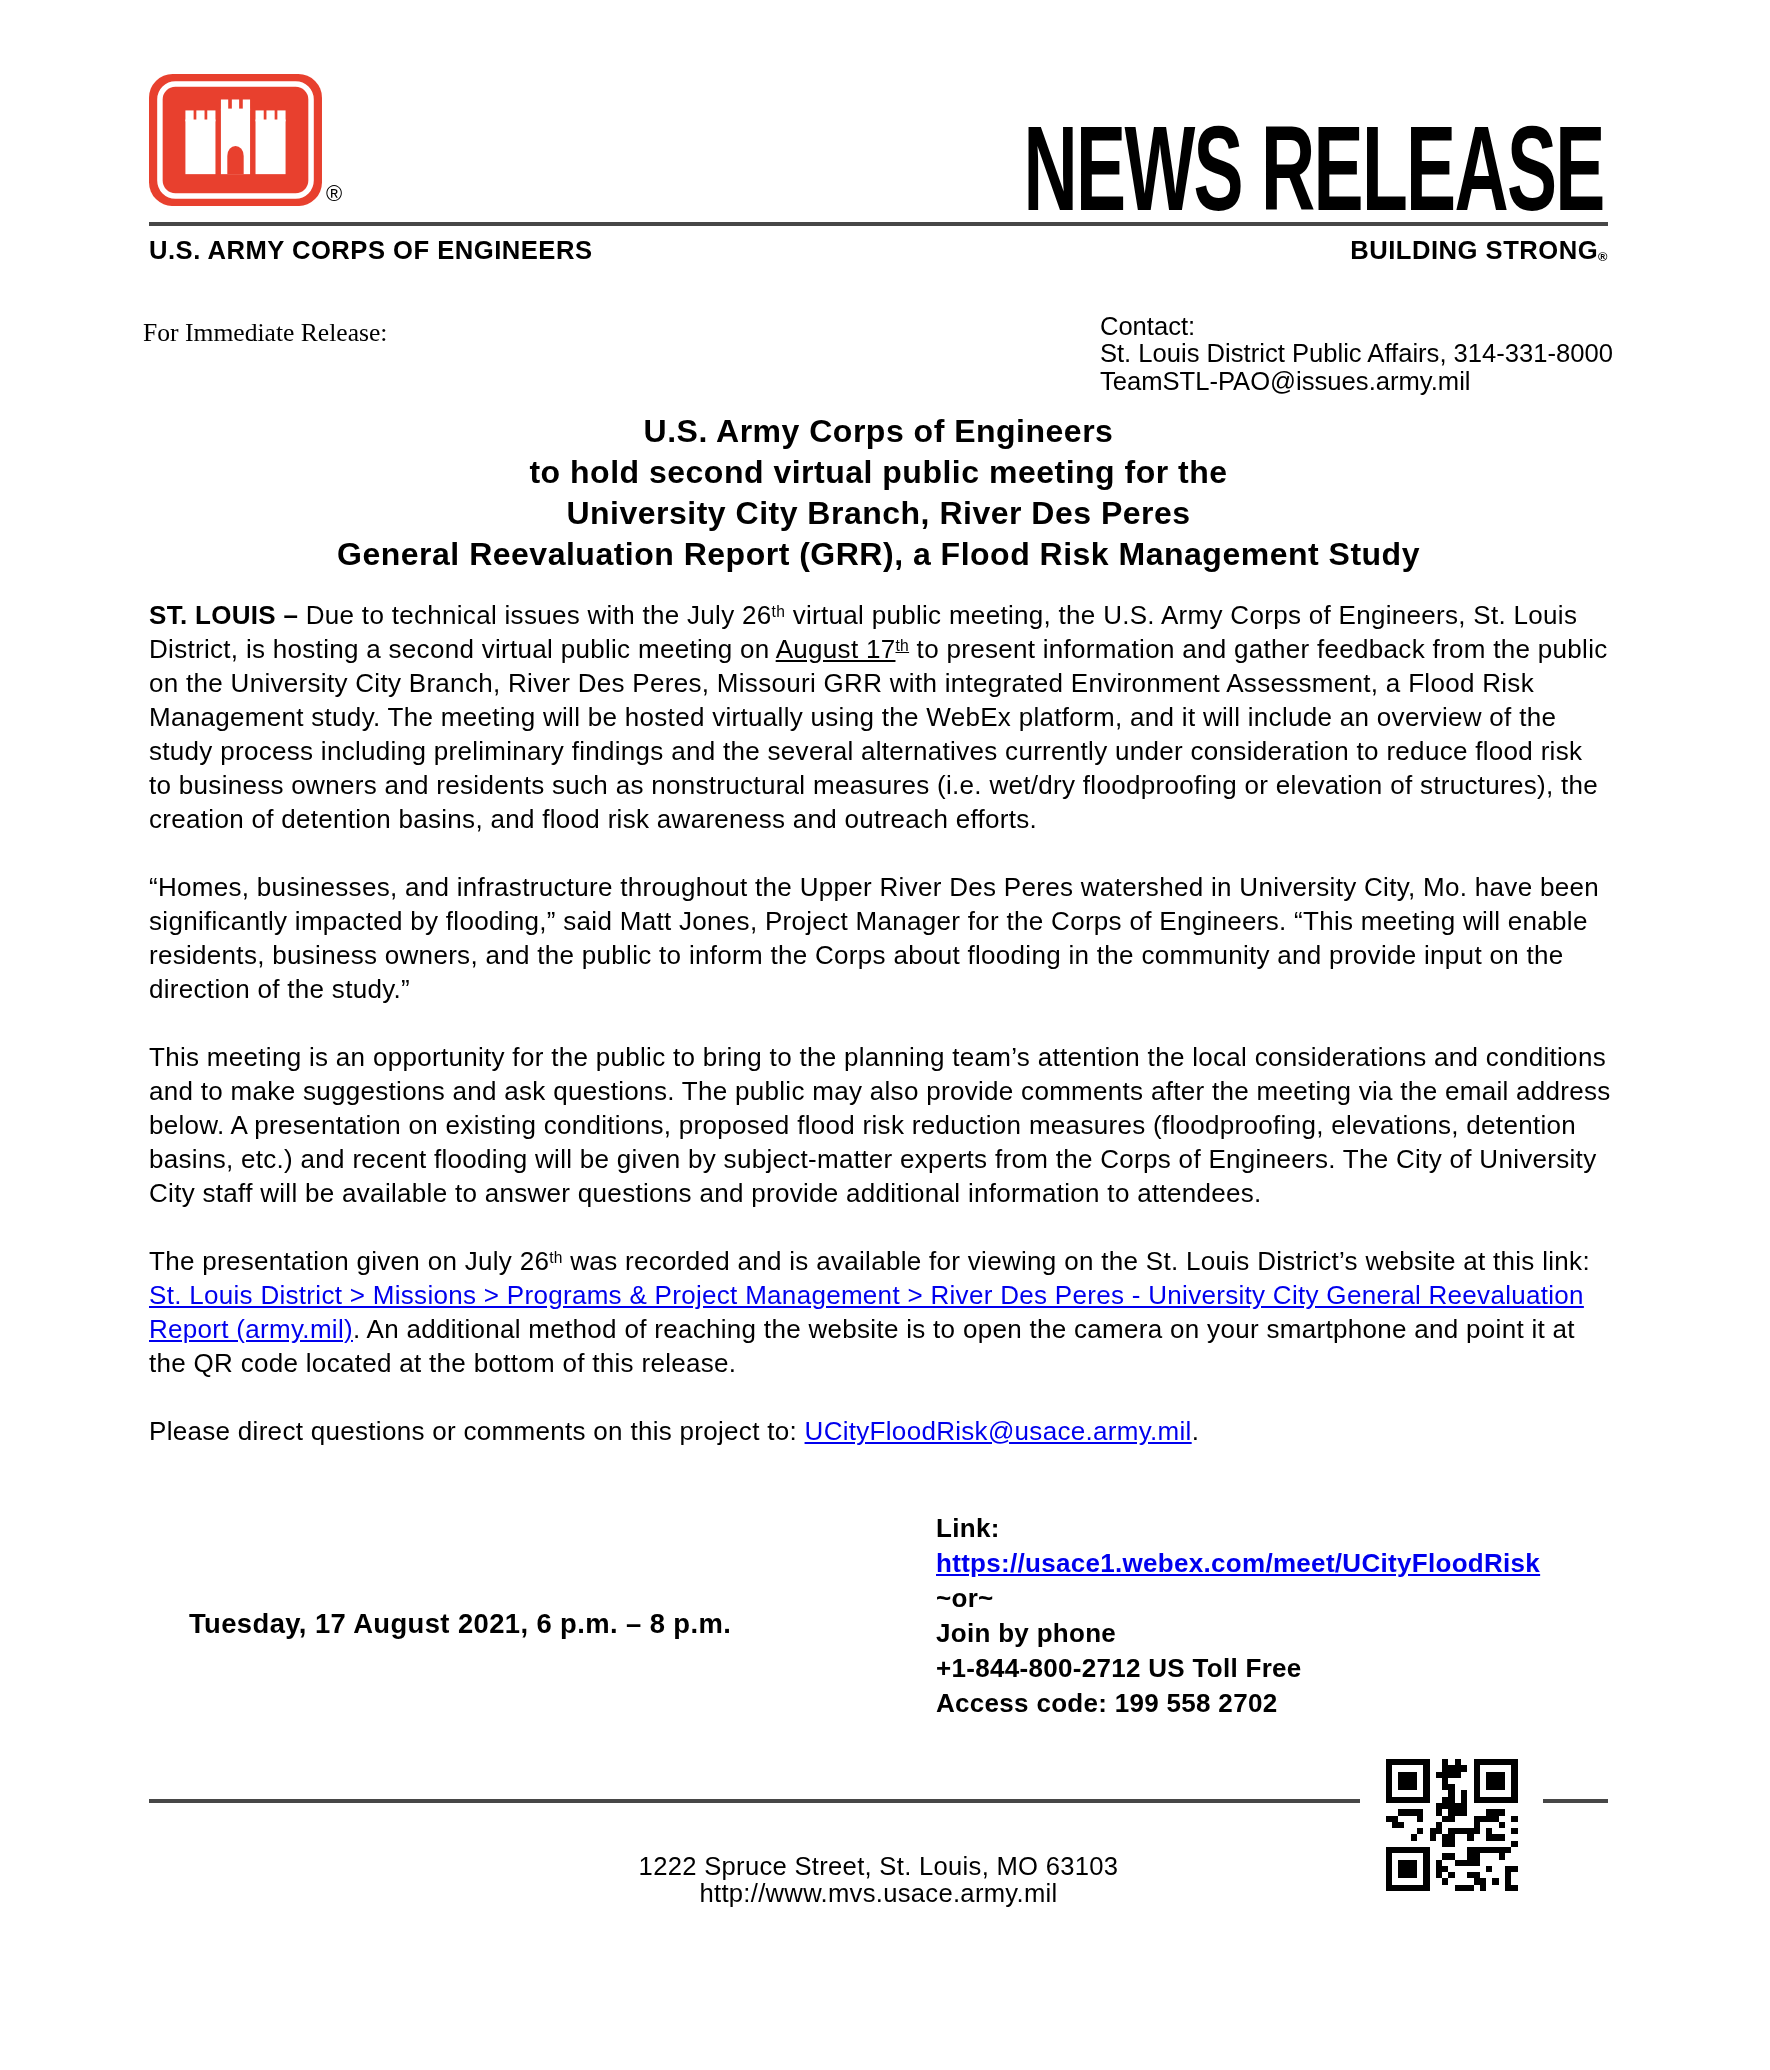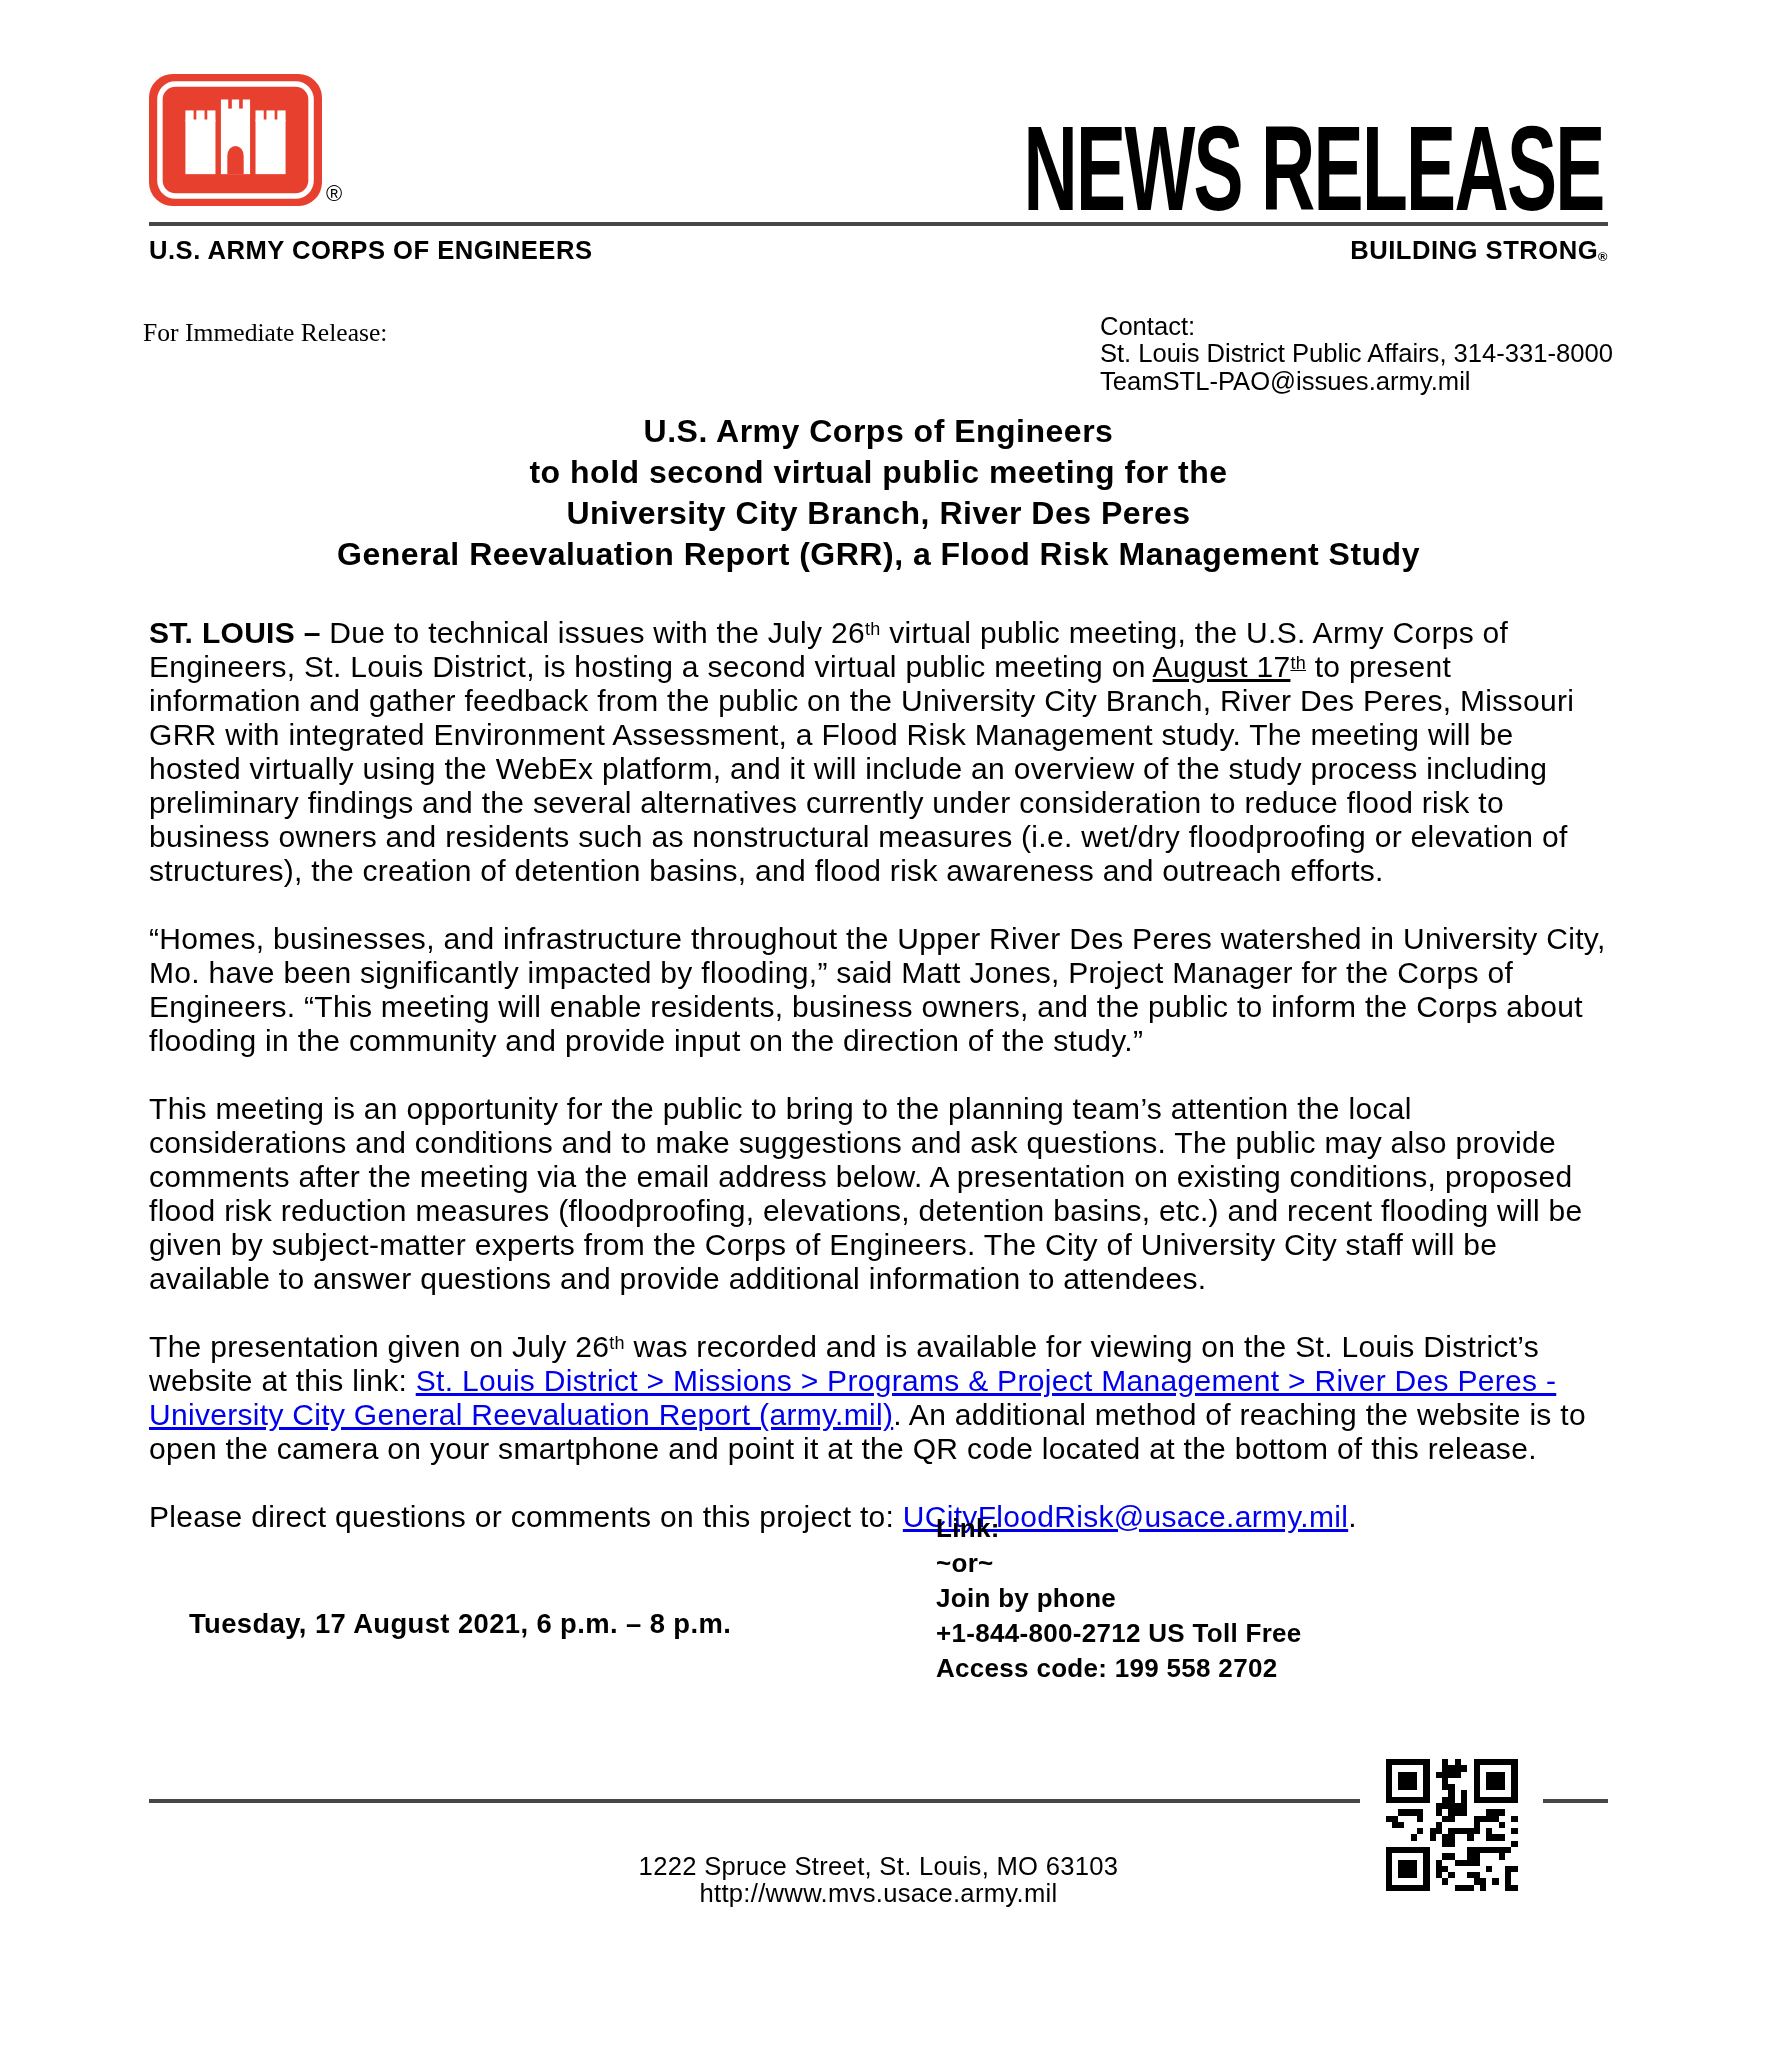--- a/index.html
+++ b/index.html
@@ -26,21 +26,21 @@
 
   
   .for-immediate{position:absolute;left:143px;top:318px;font-size:25.6px;font-family:Liberation Serif, serif;}
   .contact-block{position:absolute;right:158px;top:313px;font-size:25.6px;line-height:27.4px;text-align:left;}
 
   
   .title{position:absolute;left:149px;top:411px;width:1459px;text-align:center;
          font-size:32px;font-weight:700;line-height:41px;letter-spacing:0.5px;}
 
   
-  .body-text{position:absolute;left:149px;top:616px;width:1462px;font-size:30px;line-height:34px;letter-spacing:0.3px;}
+  .body-text{position:absolute;left:149px;top:598px;width:1462px;font-size:26px;line-height:34px;letter-spacing:0.3px;}
   .body-text p{margin:0 0 34px 0;}
   sup{font-size:0.6em;vertical-align:baseline;position:relative;top:-0.45em;line-height:0;}
   .seg-b{font-weight:700;}
   .seg-u{text-decoration:underline;}
   .seg-u-sup{text-decoration:underline;}
   .seg-link{color:var(--link-blue);text-decoration:underline;cursor:pointer;}
 
   
   .meeting-heading{position:absolute;left:146px;top:1539px;font-size:27.4px;font-weight:700;letter-spacing:0.5px;}
   .meeting-datetime{position:absolute;left:189px;top:1608px;font-size:27.4px;font-weight:700;letter-spacing:0.4px;}
@@ -117,20 +117,21 @@
     <p><span>“Homes, businesses, and infrastructure throughout the Upper River Des Peres watershed in University City, Mo. have been significantly impacted by flooding,” said Matt Jones, Project Manager for the Corps of Engineers. “This meeting will enable residents, business owners, and the public to inform the Corps about flooding in the community and provide input on the direction of the study.”</span></p>
     <p><span>This meeting is an opportunity for the public to bring to the planning team’s attention the local considerations and conditions and to make suggestions and ask questions. The public may also provide comments after the meeting via the email address below. A presentation on existing conditions, proposed flood risk reduction measures (floodproofing, elevations, detention basins, etc.) and recent flooding will be given by subject-matter experts from the Corps of Engineers. The City of University City staff will be available to answer questions and provide additional information to attendees.</span></p>
     <p><span>The presentation given on July 26</span><sup class="seg-sup">th</sup><span> was recorded and is available for viewing on the St. Louis District’s website at this link: </span><span class="seg-link">St. Louis District &gt; Missions &gt; Programs &amp; Project Management &gt; River Des Peres - University City General Reevaluation Report (army.mil)</span><span>. An additional method of reaching the website is to open the camera on your smartphone and point it at the QR code located at the bottom of this release.</span></p>
     <p><span>Please direct questions or comments on this project to: </span><span class="seg-link">UCityFloodRisk@usace.army.mil</span><span>.</span></p>
   </div>
 
   <div class="meeting-datetime">Tuesday, 17 August 2021, 6 p.m. – 8 p.m.</div>
 
   <div class="meeting-right">
     <div>Link:</div>
+    <div class="meeting-link">https://usace1.webex.com/meet/UCityFloodRisk</div>
     <div class="meeting-sub">
       <div>~or~</div>
       <div>Join by phone</div>
       <div>+1-844-800-2712 US Toll Free</div>
       <div>Access code: 199 558 2702</div>
     </div>
   </div>
 
   <div class="rule-bottom"></div>
 

